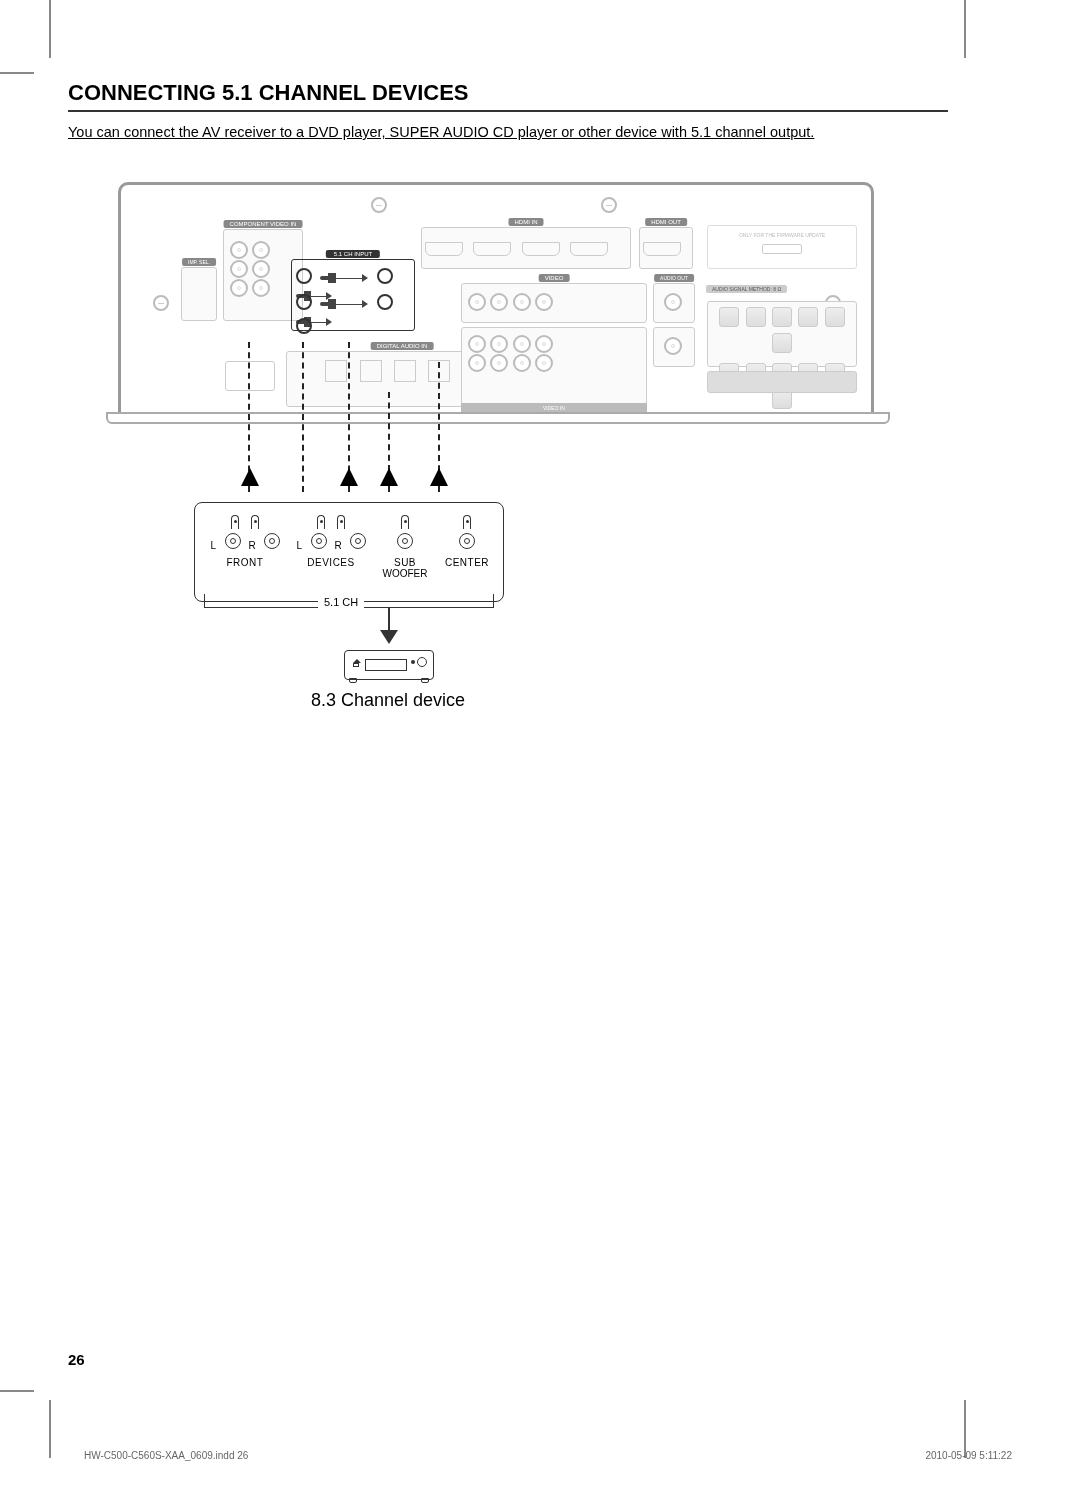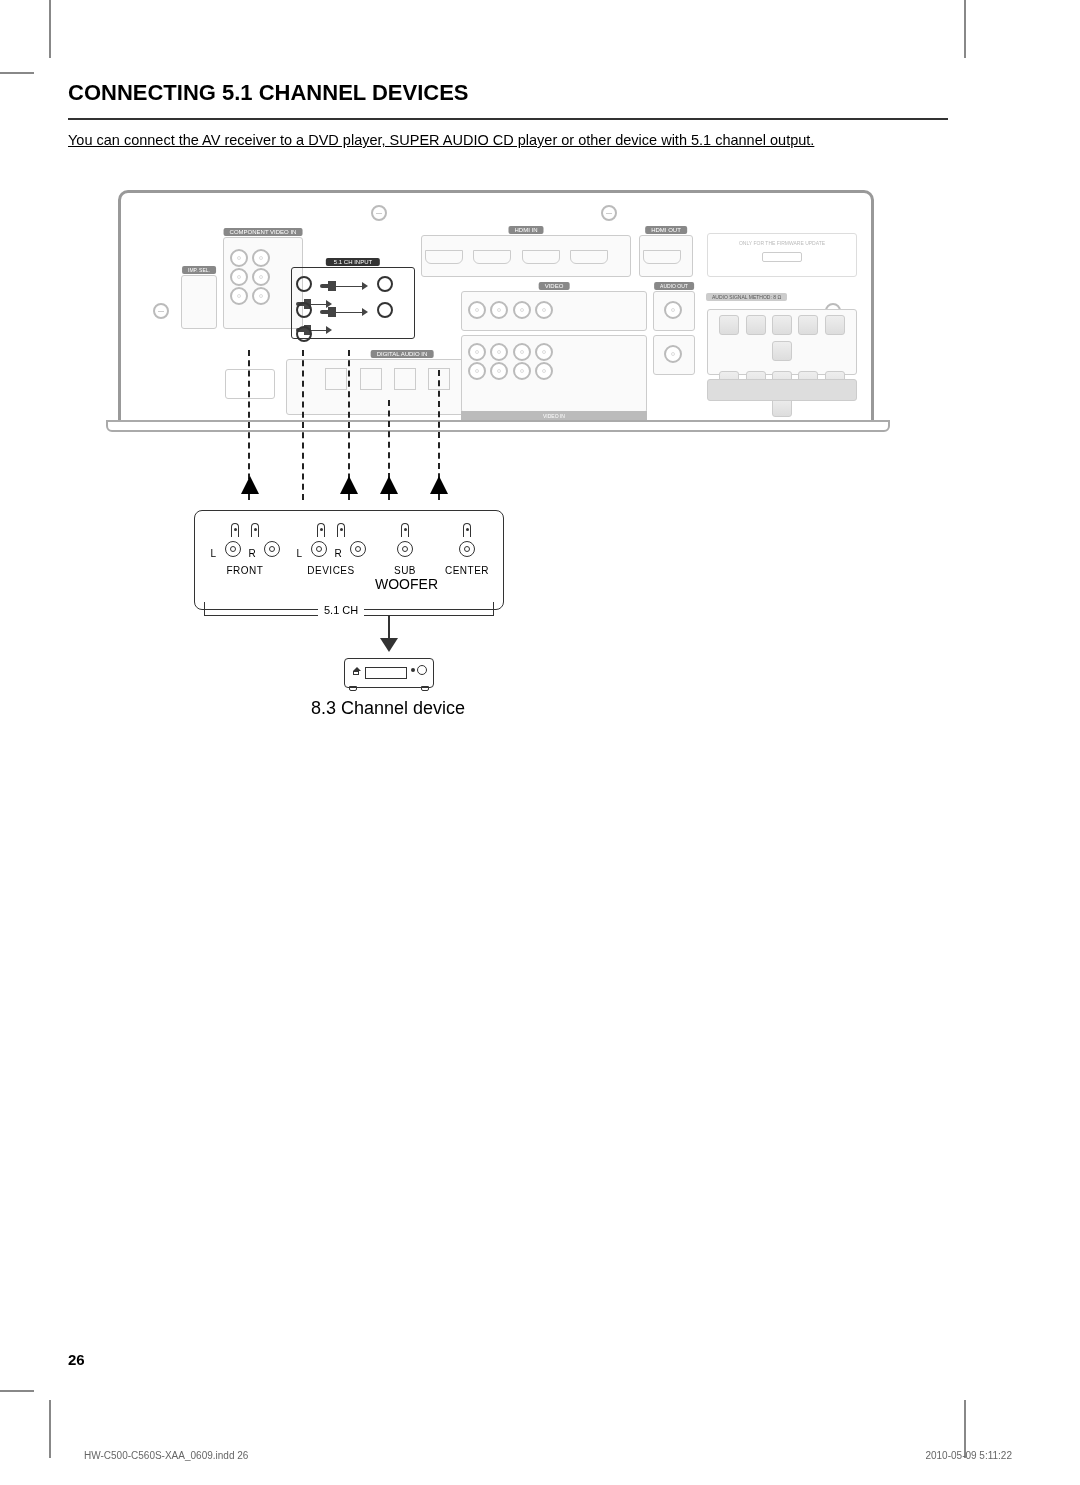--- a/index.html
+++ b/index.html
@@ -40,21 +40,21 @@
       color: #444;
       border-bottom: 2px solid #333;
       padding-bottom: 6px;
       margin-bottom: 18px;
       font-family: "Helvetica Neue", Arial, sans-serif;
     }
     .section-heading {
       font-size: 22px;
       font-weight: 700;
       border-bottom: 2px solid #333;
-      padding-bottom: 12px;
+      padding-bottom: 4px;
       margin-bottom: 10px;
     }
     .body-text {
       font-size: 14.5px;
       line-height: 1.4;
       margin-bottom: 40px;
       text-decoration: underline;
     }
 
     .diagram-wrap {
@@ -273,21 +273,21 @@
       border:1.5px solid #333;
       border-radius:50%;
       margin:0 2px;
       position:relative;
     }
     .rca-body::after {
       content:'';position:absolute;left:4px;top:4px;right:4px;bottom:4px;border:1px solid #333;border-radius:50%;
     }
     .lr-label { font-size:10px; display:inline-block; width:10px; }
     .conn-label { font-size:10px; margin-top:4px; letter-spacing:0.5px; }
-    .conn-sub { font-size:14px;text-align:center; }
+    .conn-sub { font-size:10px;text-align:center; }
 
     .bracket-h {
       position:absolute;
       left:86px; top:412px;
       width:290px;
       height:14px;
       border-left:1.5px solid #333;
       border-right:1.5px solid #333;
       border-bottom:1.5px solid #333;
     }

